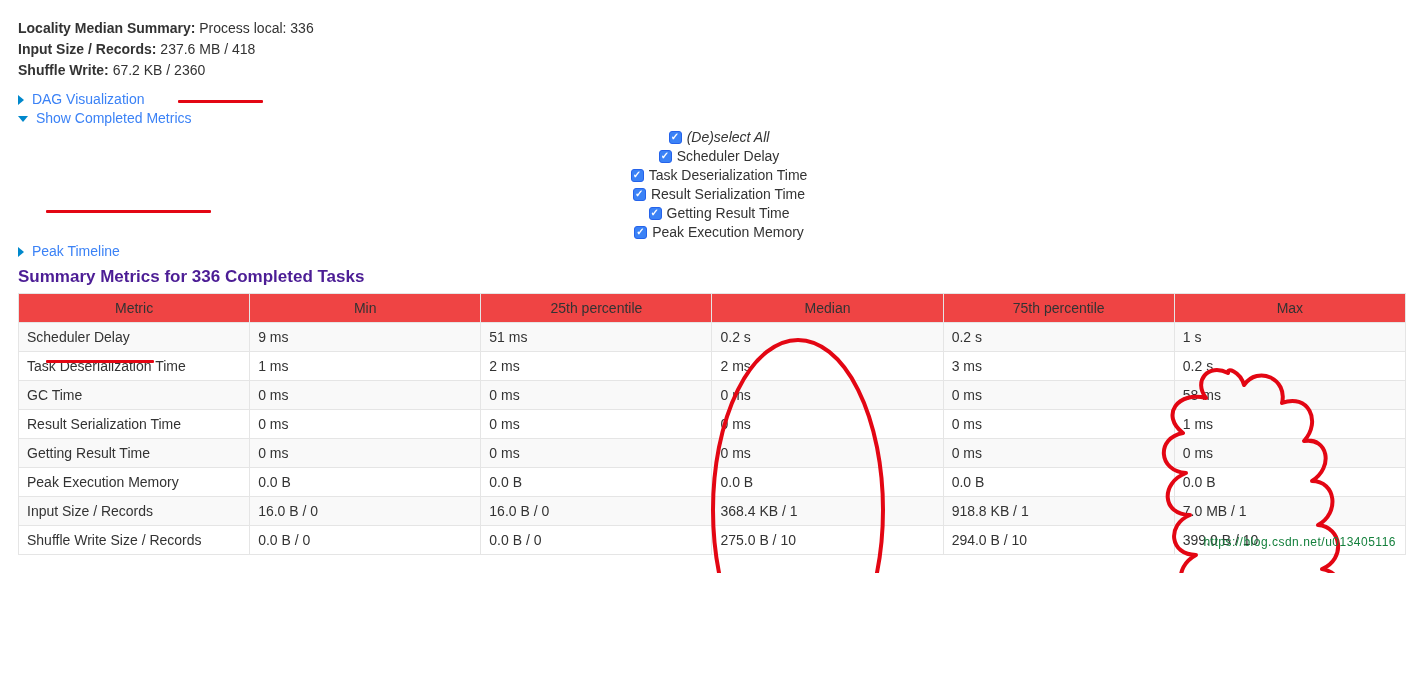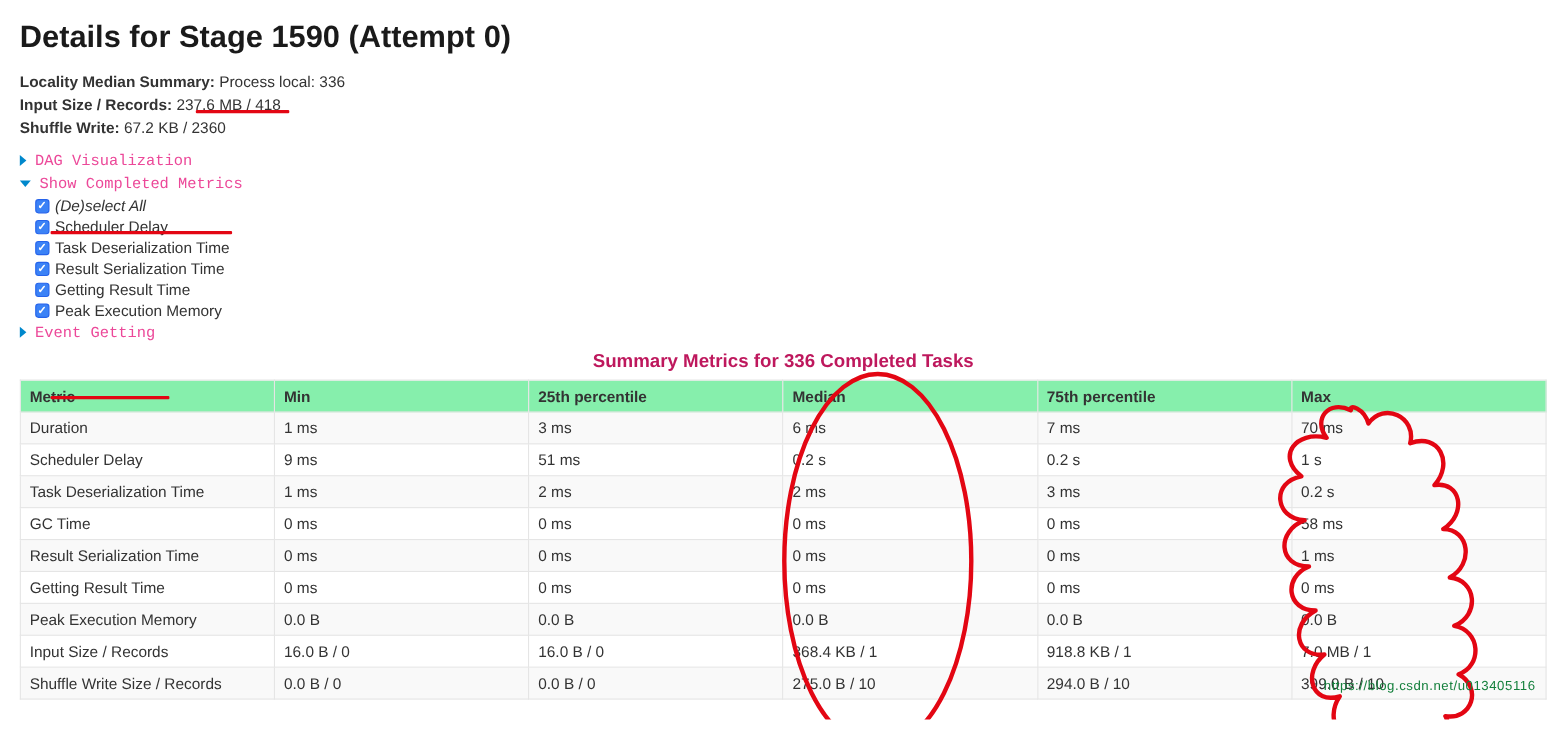--- a/index.html
+++ b/index.html
@@ -15,43 +15,42 @@
     font-size: 28px;
     font-weight: 700;
     color: #1a1a1a;
     margin-bottom: 14px;
   }
   .summary-block { margin-bottom: 10px; line-height: 1.5; }
   .summary-block .row strong { font-weight: 700; }
   .expand-list { list-style: none; margin: 4px 0 8px 0; }
   .expand-list > li { margin: 3px 0; }
   .expand-link {
-    color: #ec4899;
+    color: #3b82f6;
     cursor: pointer;
     text-decoration: none;
-    font-family: Liberation Mono, monospace;
   }
   .caret {
     display: inline-block;
     width: 0; height: 0;
     vertical-align: middle;
     margin-right: 4px;
   }
   .caret.right {
     border-top: 5px solid transparent;
     border-bottom: 5px solid transparent;
     border-left: 6px solid #0088cc;
   }
   .caret.down {
     border-left: 5px solid transparent;
     border-right: 5px solid transparent;
     border-top: 6px solid #0088cc;
   }
   .sub-checks { list-style: none; margin-left: 14px; }
-  .sub-checks li { margin: 3px 0; display: flex; align-items: center; }
+  .sub-checks li { margin: 3px 0; display: flex; align-items: center; justify-content: center; }
   .sub-checks li .lbl { margin-left: 5px; }
   .sub-checks li .lbl.italic { font-style: italic; }
   input[type="checkbox"].mac {
     appearance: none;
     width: 13px; height: 13px;
     border-radius: 3px;
     background: #3b82f6;
     border: 1px solid #2563eb;
     position: relative;
     cursor: pointer;
@@ -61,57 +60,55 @@
     color: #fff;
     font-size: 10px;
     position: absolute;
     top: -1px; left: 1px;
     font-weight: 700;
   }
   h3.section-title {
     font-size: 17px;
     font-weight: 700;
     margin: 3px 0 6px 0;
-    color: #be185d;
-    text-align: center;
+    color: #4c1d95;
   }
   table.metrics {
     width: 100%;
     border-collapse: collapse;
     border: 1px solid #ddd;
     table-layout: fixed;
   }
   table.metrics th, table.metrics td {
     border: 1px solid #e5e5e5;
     padding: 6px 8px;
     text-align: left;
     font-size: 14px;
   }
-  table.metrics th { font-weight: 700; background: #86efac; }
+  table.metrics th { font-weight: 400; background: #ef4444; text-align: center; }
   table.metrics tbody tr:nth-child(odd) td { background: #f9f9f9; }
   table.metrics tbody tr:nth-child(even) td { background: #fff; }
 
   
   .annot { position: absolute; pointer-events: none; }
   .underline-red {
     height: 3px; background: #e30613; border-radius: 1px;
   }
   .watermark {
     position: absolute;
     right: 10px; bottom: 6px;
     color: #15803d; font-size: 12px;
     letter-spacing: .5px;
   }
   .page-wrap { position: relative; }
 </style>
 </head>
 <body>
 
 <div class="page-wrap">
-  <h2 class="page-title">Details for Stage 1590 (Attempt 0)</h2>
 
   <div class="summary-block">
     <div class="row">
       <strong>Locality Median Summary:</strong>
       <span>Process local: 336</span>
     </div>
     <div class="row">
       <strong>Input Size / Records:</strong>
       <span>237.6 MB / 418</span>
     </div>
@@ -151,46 +148,38 @@
           <span class="lbl">Getting Result Time</span>
         </li>
         <li>
           <input type="checkbox" class="mac" checked="" style="">
           <span class="lbl">Peak Execution Memory</span>
         </li>
       </ul>
     </li>
     <li>
       <span class="caret right"></span>
-      <a class="expand-link">Event Getting</a>
+      <a class="expand-link">Peak Timeline</a>
     </li>
   </ul>
 
   <h3 class="section-title">Summary Metrics for 336 Completed Tasks</h3>
 
   <table class="metrics">
     <thead>
       <tr>
         <th>Metric</th>
         <th>Min</th>
         <th>25th percentile</th>
         <th>Median</th>
         <th>75th percentile</th>
         <th>Max</th>
       </tr>
     </thead>
     <tbody id="metrics-body">
-        <tr>
-          <td>Duration</td>
-          <td>1 ms</td>
-          <td>3 ms</td>
-          <td>6 ms</td>
-          <td>7 ms</td>
-          <td>70 ms</td>
-        </tr>
         <tr>
           <td>Scheduler Delay</td>
           <td>9 ms</td>
           <td>51 ms</td>
           <td>0.2 s</td>
           <td>0.2 s</td>
           <td>1 s</td>
         </tr>
         <tr>
           <td>Task Deserialization Time</td>

